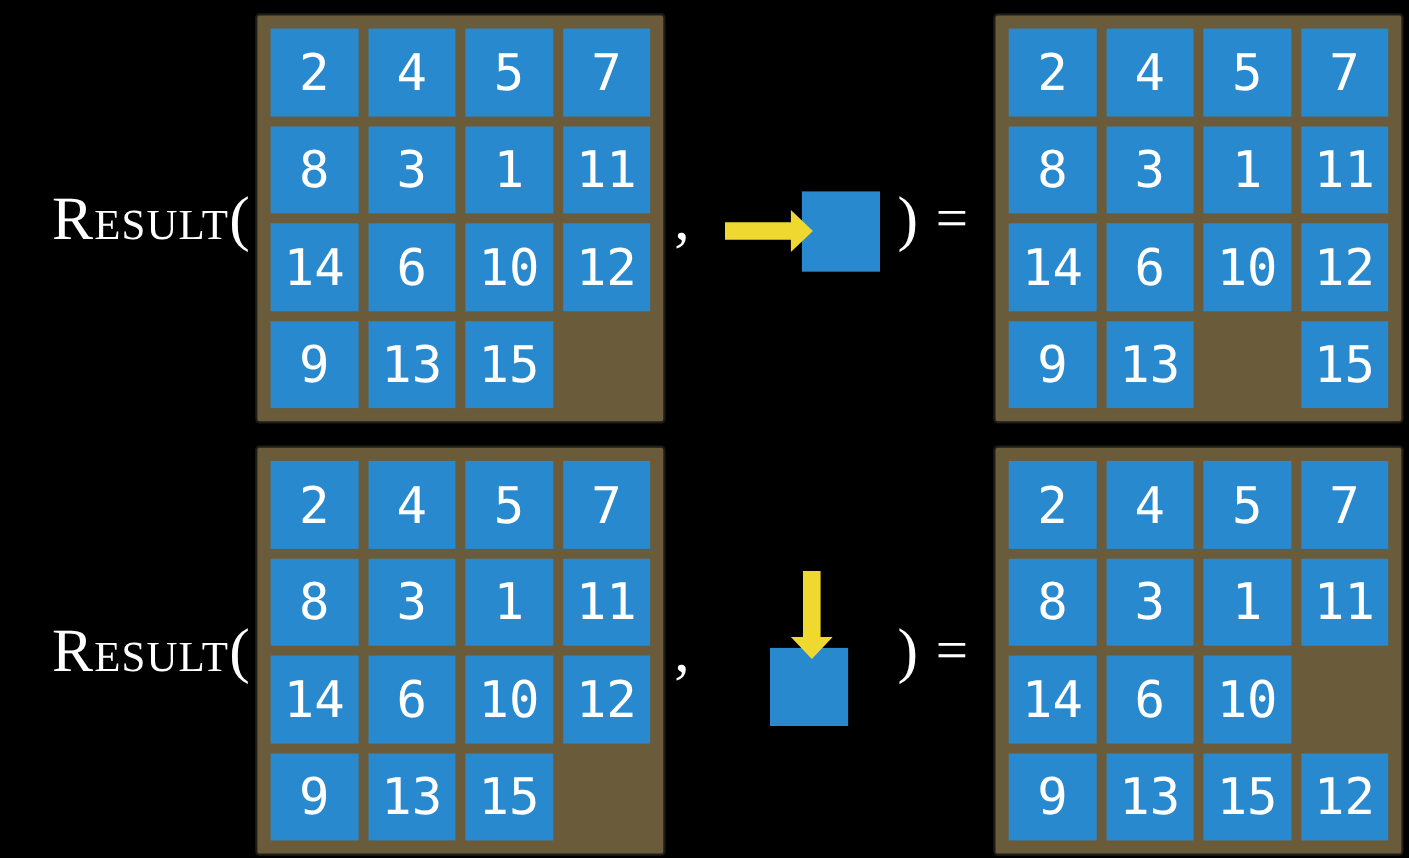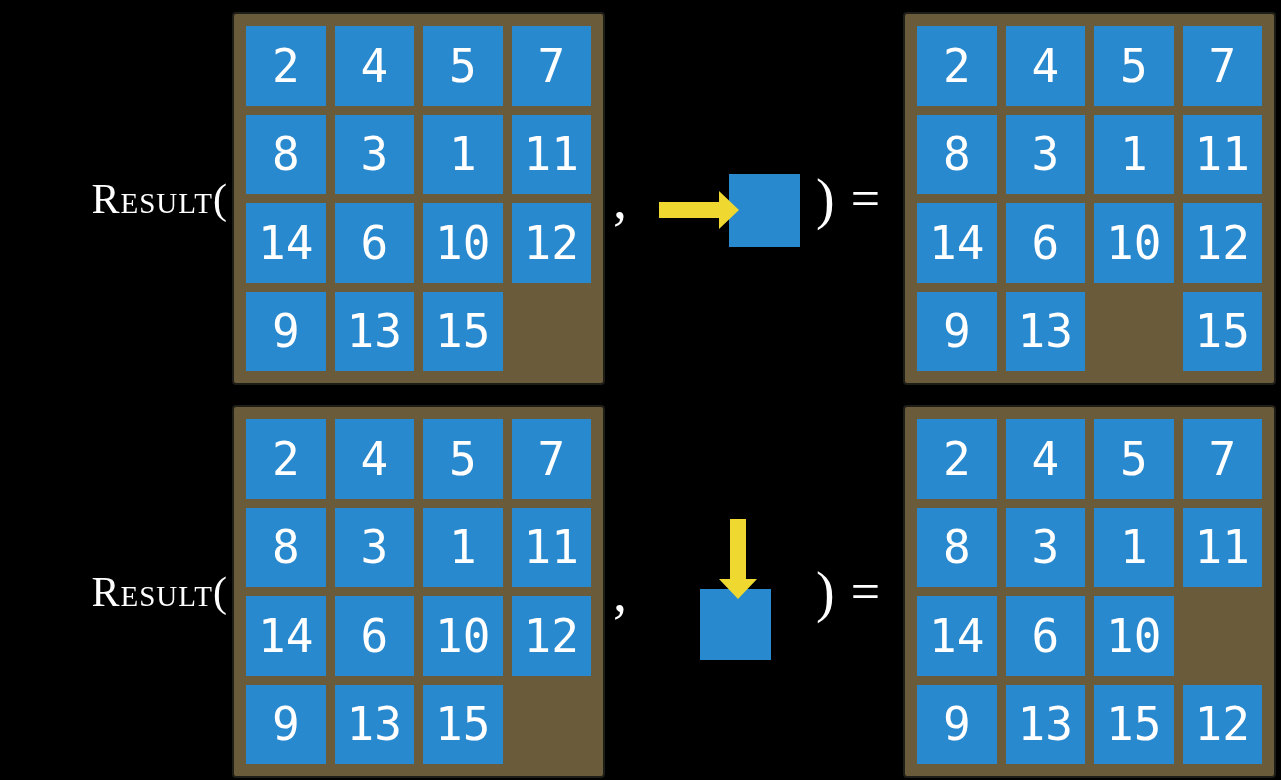--- a/index.html
+++ b/index.html
@@ -25,21 +25,21 @@
 
   
   .func-label {
     display: flex;
     align-items: center;
     justify-content: flex-end;
     width: 228px;
     height: 373px;
     left: 0;
     color: var(--text);
-    font-size: 42px;
+    font-size: 56px;
     font-variant: small-caps;
     letter-spacing: 1px;
     white-space: nowrap;
   }
 
   
   .puzzle-frame {
     width: 373px;
     height: 373px;
     background: var(--board-frame);

